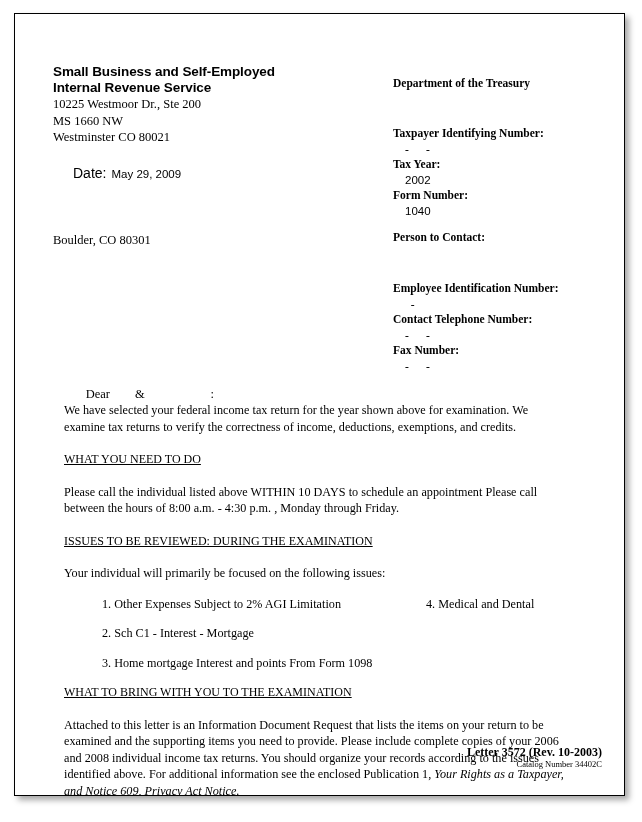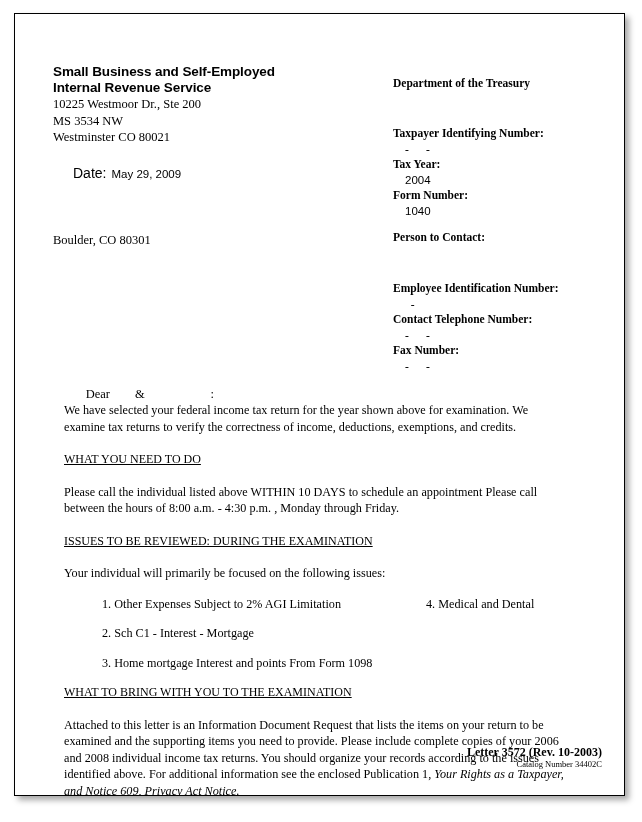--- a/index.html
+++ b/index.html
@@ -214,21 +214,21 @@
 </head>
 <body>
 
 <div id="page">
   <div id="sheet">
 
     <div class="agency-block">
       <div class="agency-name">Small Business and Self-Employed</div>
       <div class="agency-name">Internal Revenue Service</div>
       <div class="agency-addr">10225 Westmoor Dr., Ste 200</div>
-      <div class="agency-addr">MS 3534 NW</div>
+      <div class="agency-addr">MS 1660 NW</div>
       <div class="agency-addr">Westminster CO 80021</div>
     </div>
 
     <div class="date-line">
       <span class="date-label">Date:</span>
       <span class="date-value">May 29, 2009</span>
     </div>
 
     <div class="recipient-block">
       <div class="redacted-line"></div>
@@ -240,21 +240,21 @@
 
     <div class="field-list">
 
       <div class="field-group">
         <div class="field-label">Taxpayer Identifying Number:</div>
         <div class="field-value dashes">-      -</div>
       </div>
 
       <div class="field-group">
         <div class="field-label">Tax Year:</div>
-        <div class="field-value">2004</div>
+        <div class="field-value">2002</div>
       </div>
 
       <div class="field-group">
         <div class="field-label">Form Number:</div>
         <div class="field-value">1040</div>
       </div>
 
       <div class="spacer-sm"></div>
 
       <div class="field-group">

